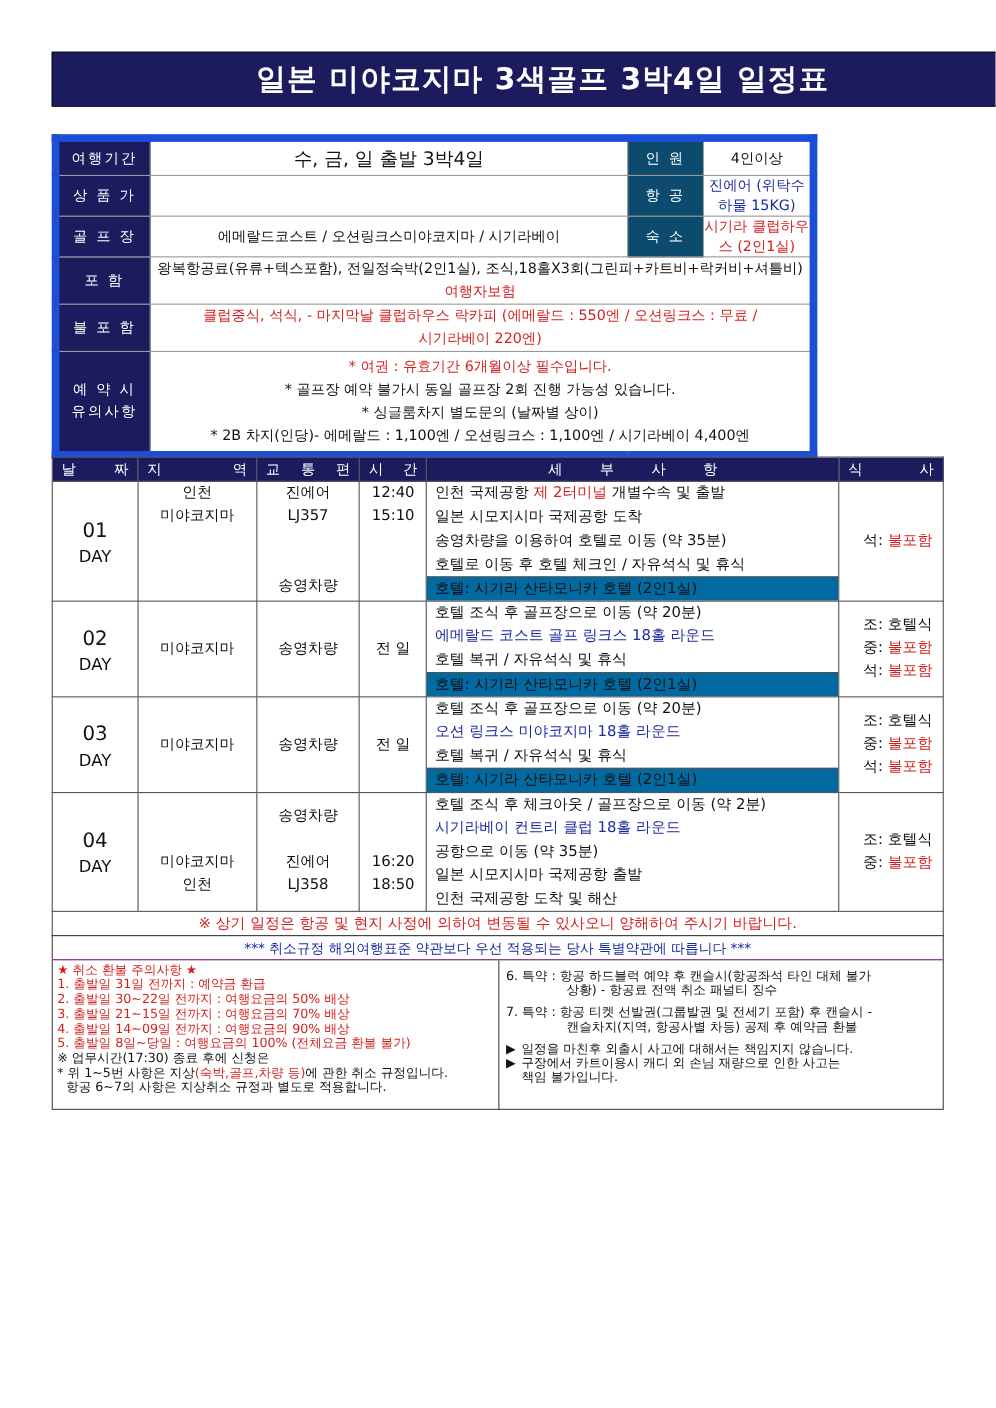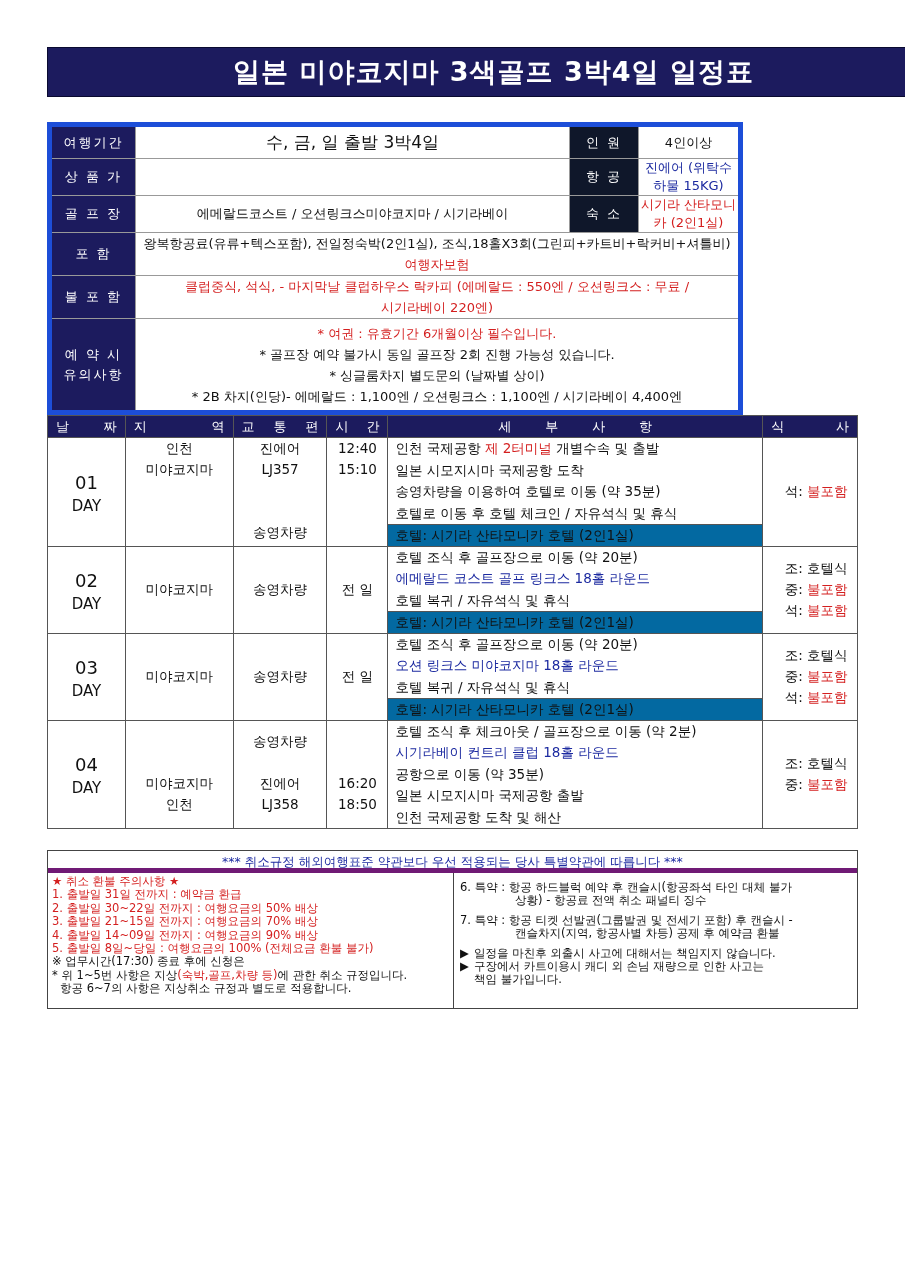--- a/index.html
+++ b/index.html
@@ -13,25 +13,25 @@
     position: absolute; left: 47px; top: 47px; width: 893px; height: 50px;
     background: #1c1b5e; border: 1px solid #0a0a30;
     display: flex; align-items: center; justify-content: center;
     color: #fff; font-size: 27px; font-weight: bold; letter-spacing: 1px;
   }
 
   
   table { border-collapse: collapse; }
   .info {
     position: absolute; left: 47px; top: 122px; width: 696px;
-    border: 5px solid #1d4ed8;
+    border: 7px solid #1d4ed8;
   }
   .info td { border: 1px solid #999; font-size: 13px; text-align: center; vertical-align: middle; }
   .info .lbl { background: #1c1b5e; color: #fff; width: 86px; letter-spacing: 2px; font-size: 13px; }
-  .info .lbl2 { background: #0f172a; color: #fff; width: 69px; letter-spacing: 2px; }
+  .info .lbl2 { background: #0c4a6e; color: #fff; width: 69px; letter-spacing: 2px; }
   .info .r1 td { height: 34px; }
   .info .r2 td { height: 34px; }
   .info .r3 td { height: 34px; }
   .info .r4 td { height: 42px; }
   .info .r5 td { height: 42px; }
   .info .r6 td { height: 94px; }
   .info .big { font-size: 17px; }
   .info .multi { line-height: 21px; font-size: 13px; border-radius: 16px; }
 
   
@@ -57,21 +57,21 @@
   .meal { text-align: left; padding-left: 12px; }
   .meal div { line-height: 21px; }
   .notice-row td { height: 22px; font-size: 13.5px; color: #d41f1f; }
 
   
   .cancel {
     position: absolute; left: 47px; top: 850px; width: 811px; height: 159px;
     border: 1px solid #444;
   }
   .cancel .head {
-    height: 22px; border-bottom: 5px solid #701a75; text-align: center;
+    height: 22px; border-bottom: 1px solid #701a75; text-align: center;
     font-size: 12.5px; line-height: 22px; color: #1c2aa0;
   }
   .cancel .cols { display: flex; height: 136px; }
   .cancel .left { width: 406px; border-right: 1px solid #444; padding: 2px 4px; font-size: 11.5px; line-height: 13.4px; }
   .cancel .right { flex: 1; padding: 8px 6px; font-size: 11.5px; line-height: 13.4px; }
   .cancel .left .r { color: #d41f1f; }
   .cancel .indent { padding-left: 14px; }
   .cancel .right .item { margin-bottom: 6px; }
   .cancel .right .sub { padding-left: 55px; }
   .cancel .right .arrow-item { display: flex; }
@@ -93,21 +93,21 @@
   <tr class="r2">
     <td class="lbl">상 품 가</td>
     <td></td>
     <td class="lbl2">항 공</td>
     <td class="blue">진에어 (위탁수하물 15KG)</td>
   </tr>
   <tr class="r3">
     <td class="lbl">골 프 장</td>
     <td>에메랄드코스트 / 오션링크스미야코지마 / 시기라베이</td>
     <td class="lbl2">숙 소</td>
-    <td class="red">시기라 산타모니카 (2인1실)</td>
+    <td class="red">시기라 클럽하우스 (2인1실)</td>
   </tr>
   <tr class="r4">
     <td class="lbl">포 함</td>
     <td colspan="3" class="multi">
       <div>왕복항공료(유류+텍스포함), 전일정숙박(2인1실), 조식,18홀X3회(그린피+카트비+락커비+셔틀비)</div>
       <div class="red">여행자보험</div>
     </td>
   </tr>
   <tr class="r5">
     <td class="lbl">불 포 함</td>
@@ -278,20 +278,23 @@
       <div class="line">공항으로 이동 (약 35분)</div>
       <div class="line">일본 시모지시마 국제공항 출발</div>
       <div class="line">인천 국제공항 도착 및 해산</div>
     </td>
     <td class="meal">
       <div><span>조: </span><span>호텔식</span></div>
       <div><span>중: </span><span class="red">불포함</span></div>
     </td>
   </tr>
 
+  <tr class="notice-row">
+    <td colspan="6">※ 상기 일정은 항공 및 현지 사정에 의하여 변동될 수 있사오니 양해하여 주시기 바랍니다.</td>
+  </tr>
 </tbody>
   </table>
 
 <div class="cancel">
   <div class="head">*** 취소규정 해외여행표준 약관보다 우선 적용되는 당사 특별약관에 따릅니다 ***</div>
   <div class="cols">
     <div class="left">
       <div class="r">★ 취소 환불 주의사항 ★</div>
       <div class="r">1. 출발일 31일 전까지 : 예약금 환급</div>
       <div class="r">2. 출발일 30~22일 전까지 : 여행요금의 50% 배상</div>

